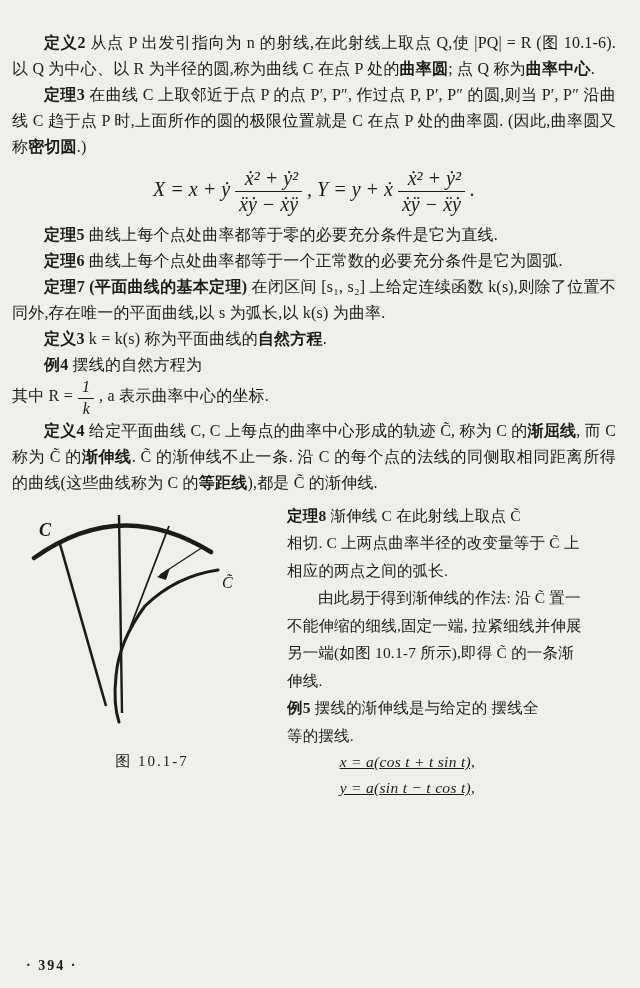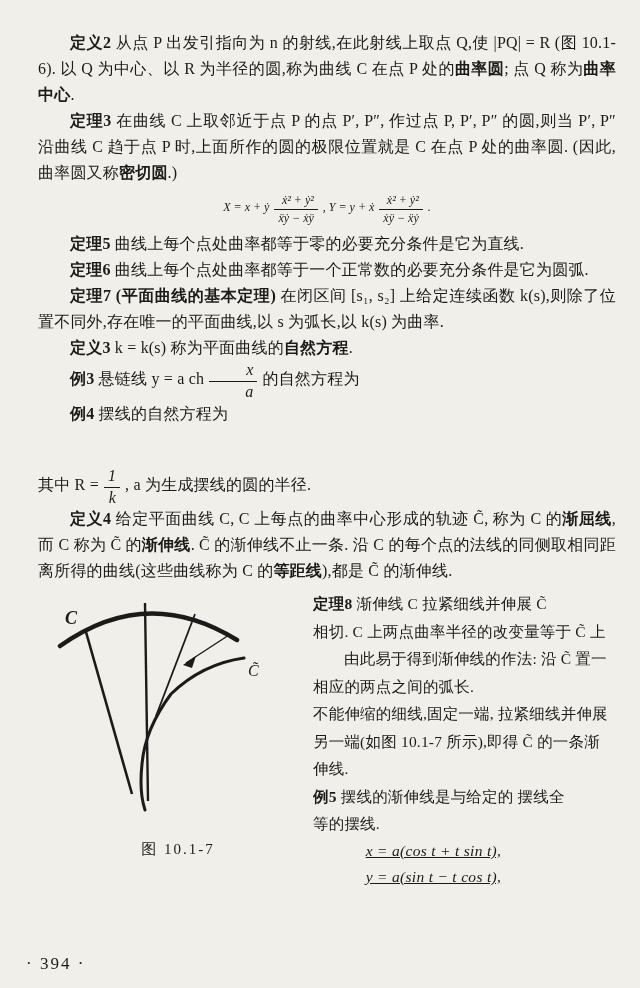--- a/index.html
+++ b/index.html
@@ -7,37 +7,37 @@
     background:#c8c6c1;
     font-family:"Liberation Serif","DejaVu Serif",serif;
   }
   .page{
     position:relative;
     width:640px;height:988px;
     margin:0 auto;
     background:#f0efea;
     color:#1c1b19;
     box-sizing:border-box;
-    padding:30px 24px 10px 38px;
+    padding:30px 24px 10px 12px;
     overflow:hidden;
   }
   .para{
     margin:0;
     font-size:16px;
     line-height:26px;
     text-align:justify;
     text-indent:2em;
     letter-spacing:0.2px;
   }
   .bl{font-weight:700;}
   .bt{font-weight:700;}
   .formula{
     text-align:center;
     font-style:italic;
-    font-size:12px;
+    font-size:20px;
     margin:7px 0 7px 0;
     line-height:22px;
   }
   .frac{
     display:inline-block;
     text-align:right;
     vertical-align:middle;
     margin:0 5px;
     line-height:1.05;
     font-style:italic;
@@ -75,22 +75,22 @@
   .eq{
     font-style:italic;
     line-height:26px;
     margin-left:3.4em;
     letter-spacing:0.3px;
     text-decoration:underline;
   }
   .footer{
     position:absolute;
     left:26px;bottom:14px;
-    font-weight:400;
-    font-size:17px;
+    font-weight:700;
+    font-size:14px;
     letter-spacing:2px;
   }
 </style>
 </head>
 <body>
 
 <div class="page">
 
   <p class="para"><span class="bl">定义2</span><span>  从点 P 出发引指向为 n 的射线,在此射线上取点 Q,使 |PQ| = R (图 10.1-6). 以 Q 为中心、以 R 为半径的圆,称为曲线 C 在点 P 处的</span><span class="bt">曲率圆</span><span>; 点 Q 称为</span><span class="bt">曲率中心</span><span>.</span></p>
 
@@ -102,27 +102,26 @@
   </div>
 
   <p class="para"><span class="bl">定理5</span><span>  曲线上每个点处曲率都等于零的必要充分条件是它为直线.</span></p>
 
   <p class="para"><span class="bl">定理6</span><span>  曲线上每个点处曲率都等于一个正常数的必要充分条件是它为圆弧.</span></p>
 
   <p class="para"><span class="bl">定理7 (平面曲线的基本定理)</span><span>  在闭区间 [s₁, s₂] 上给定连续函数 k(s),则除了位置不同外,存在唯一的平面曲线,以 s 为弧长,以 k(s) 为曲率.</span></p>
 
   <p class="para"><span class="bl">定义3</span><span>  k = k(s) 称为平面曲线的</span><span class="bt">自然方程</span><span>.</span></p>
 
-  <p class="para"><span class="bl">例3</span><span>  悬链线 y = a ch</span><span class="frac"><span class="num">x</span><span class="den">a</span></span><span>的自然方程为</span></p>
 
 
   <p class="para"><span class="bl">例4</span><span>  摆线的自然方程为</span></p>
 
 
-  <p class="para" style="text-indent:0;margin-top:40px;"><span>其中 R =</span><span class="frac"><span class="num">1</span><span class="den">k</span></span><span>,  a 为生成摆线的圆的半径.</span></p>
+  <p class="para" style="text-indent:0;"><span>其中 R =</span><span class="frac"><span class="num">1</span><span class="den">k</span></span><span>,  a 表示曲率中心的坐标.</span></p>
 
   <p class="para"><span class="bl">定义4</span><span>  给定平面曲线 C, C 上每点的曲率中心形成的轨迹 C̃, 称为 C 的</span><span class="bt">渐屈线</span><span>, 而 C 称为 C̃ 的</span><span class="bt">渐伸线</span><span>. C̃ 的渐伸线不止一条. 沿 C 的每个点的法线的同侧取相同距离所得的曲线(这些曲线称为 C 的</span><span class="bt">等距线</span><span>),都是 C̃ 的渐伸线.</span></p>
 
   <div class="cols">
 
     <div class="figcol">
       <svg width="250" height="232" viewBox="0 0 250 232">
 
         <path d="M8,52 Q95,-10 185,46" fill="none" stroke="#1c1b19" stroke-width="4.5" stroke-linecap="round"></path>
 
@@ -134,24 +133,24 @@
 
         <path d="M192,64 Q150,70 119,100 Q93,135 90,170 Q87,198 93,216" fill="none" stroke="#1c1b19" stroke-width="3" stroke-linecap="round"></path>
 
         <text x="13" y="30" font-size="18" font-weight="bold" font-style="italic" font-family="Liberation Serif, DejaVu Serif, serif" fill="#1c1b19">C</text>
         <text x="196" y="82" font-size="16" font-style="italic" font-family="Liberation Serif, DejaVu Serif, serif" fill="#1c1b19">C̃</text>
       </svg>
       <div class="figcaption">图  10.1-7</div>
     </div>
 
     <div class="rightcol">
-      <div class="rline"><span class="bl">定理8</span><span>  渐伸线 C 拉紧细线并伸展 C̃</span></div>
+      <div class="rline"><span class="bl">定理8</span><span>  渐伸线 C 在此射线上取点 C̃</span></div>
       <div class="rline">相切. C 上两点曲率半径的改变量等于 C̃ 上</div>
+      <div class="rline">相应的两点之间的弧长.</div>
       <div class="rline indent">由此易于得到渐伸线的作法: 沿 C̃ 置一</div>
-      <div class="rline">相应的两点之间的弧长.</div>
       <div class="rline">不能伸缩的细线,固定一端, 拉紧细线并伸展</div>
       <div class="rline">另一端(如图 10.1-7 所示),即得 C̃ 的一条渐</div>
       <div class="rline">伸线.</div>
       <div class="rline"><span class="bl">例5</span><span>  摆线的渐伸线是与给定的 摆线全</span></div>
       <div class="rline">等的摆线.</div>
       <div class="eq">x = a(cos t + t sin t),</div>
       <div class="eq">y = a(sin t − t cos t),</div>
     </div>
 
   </div>

